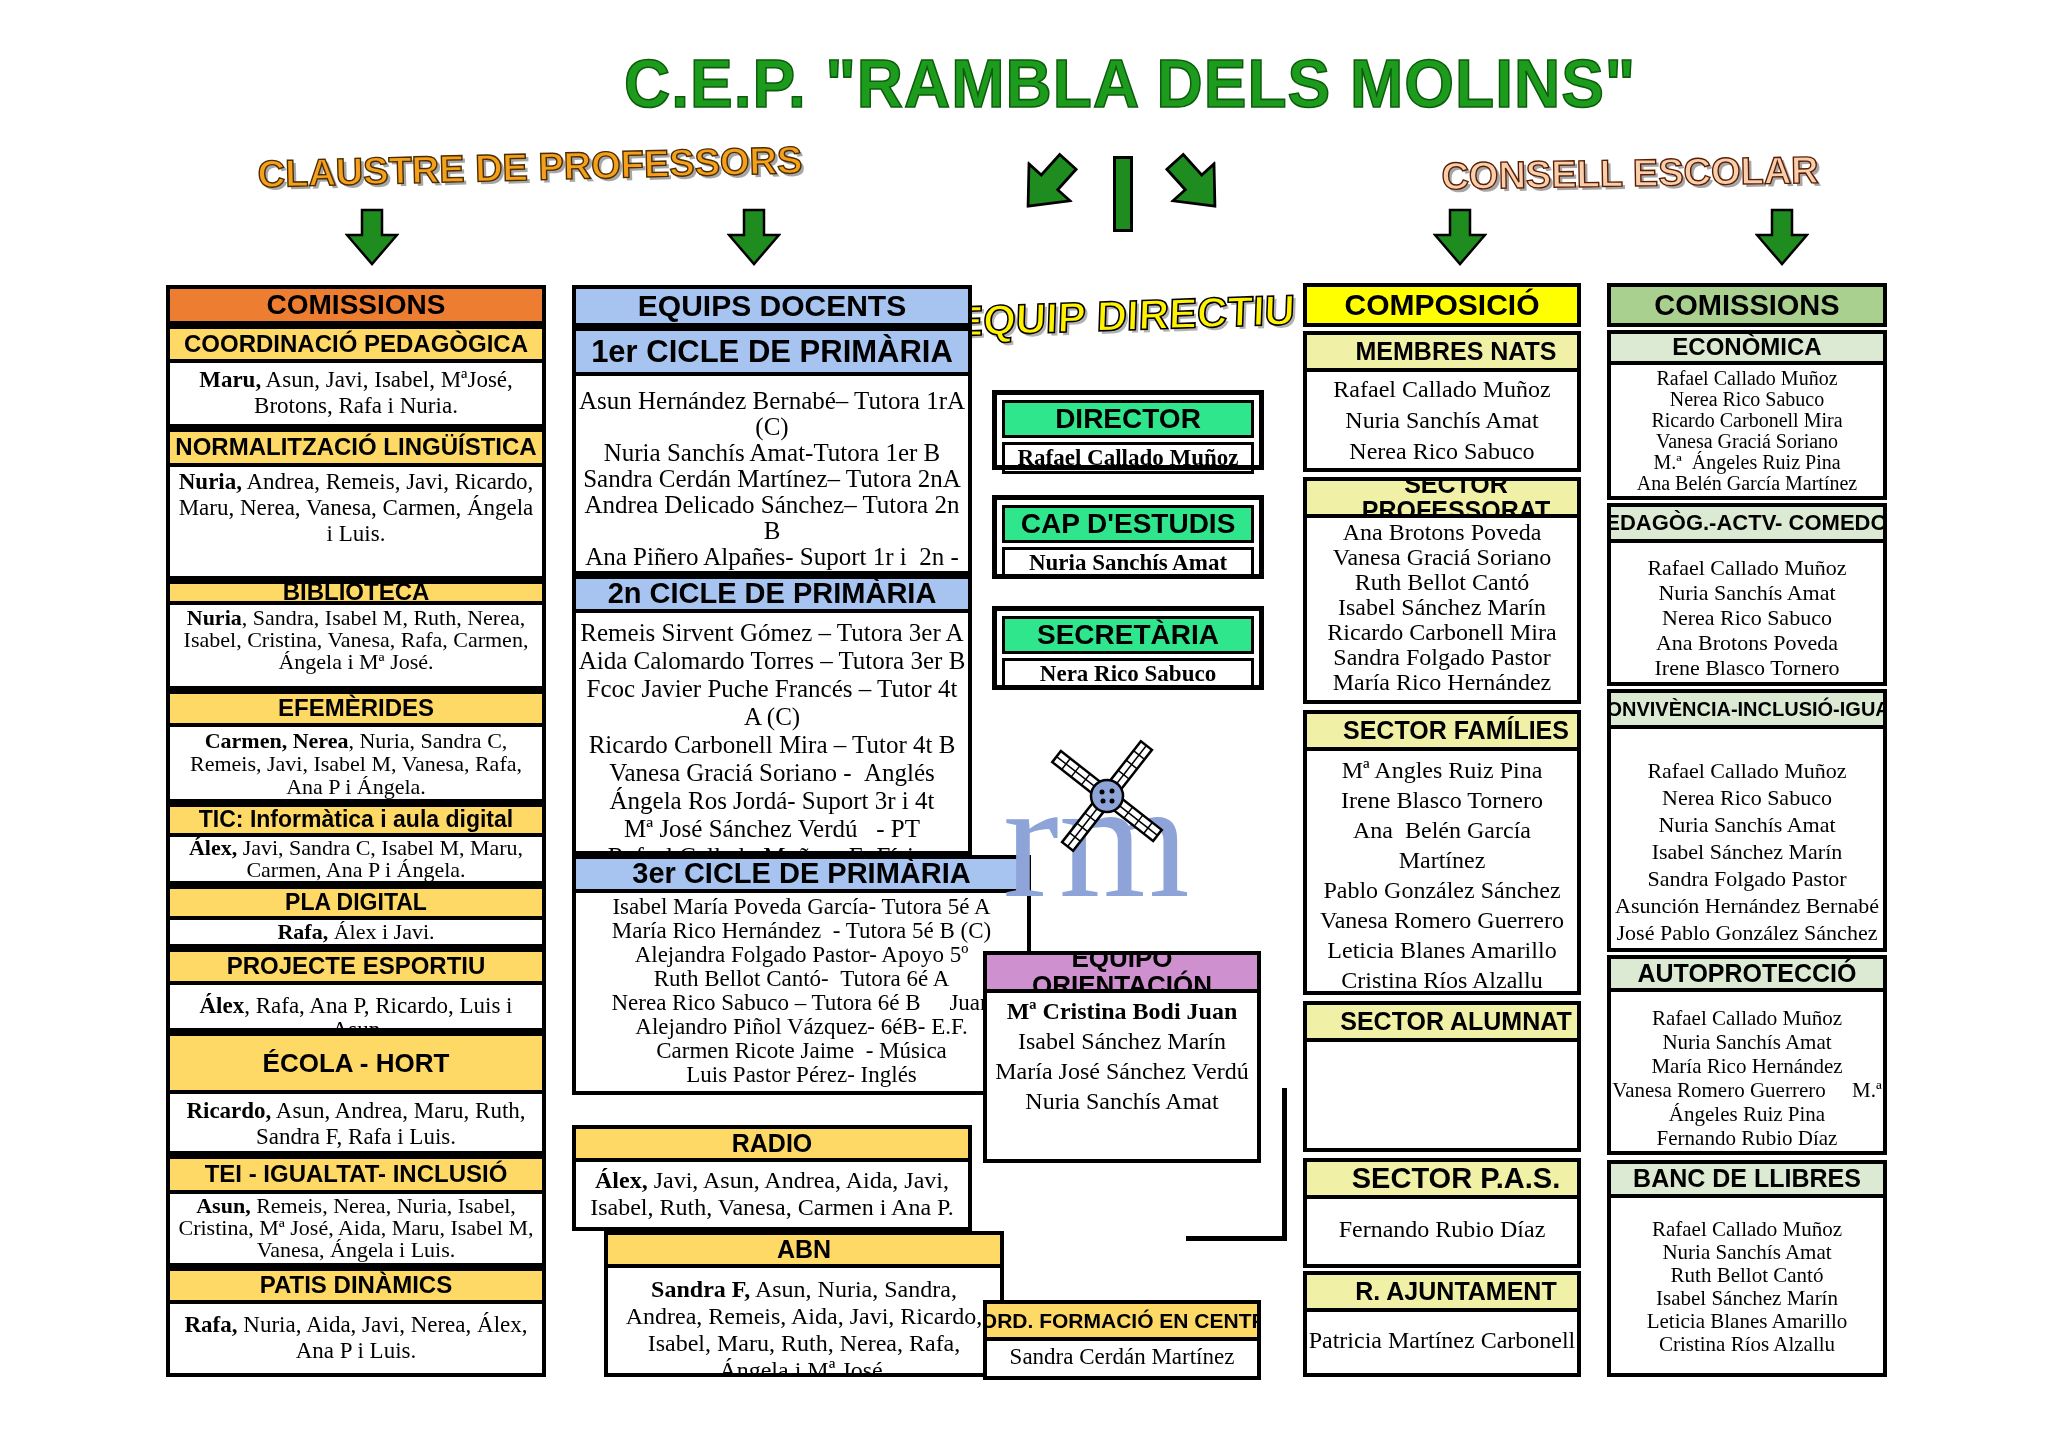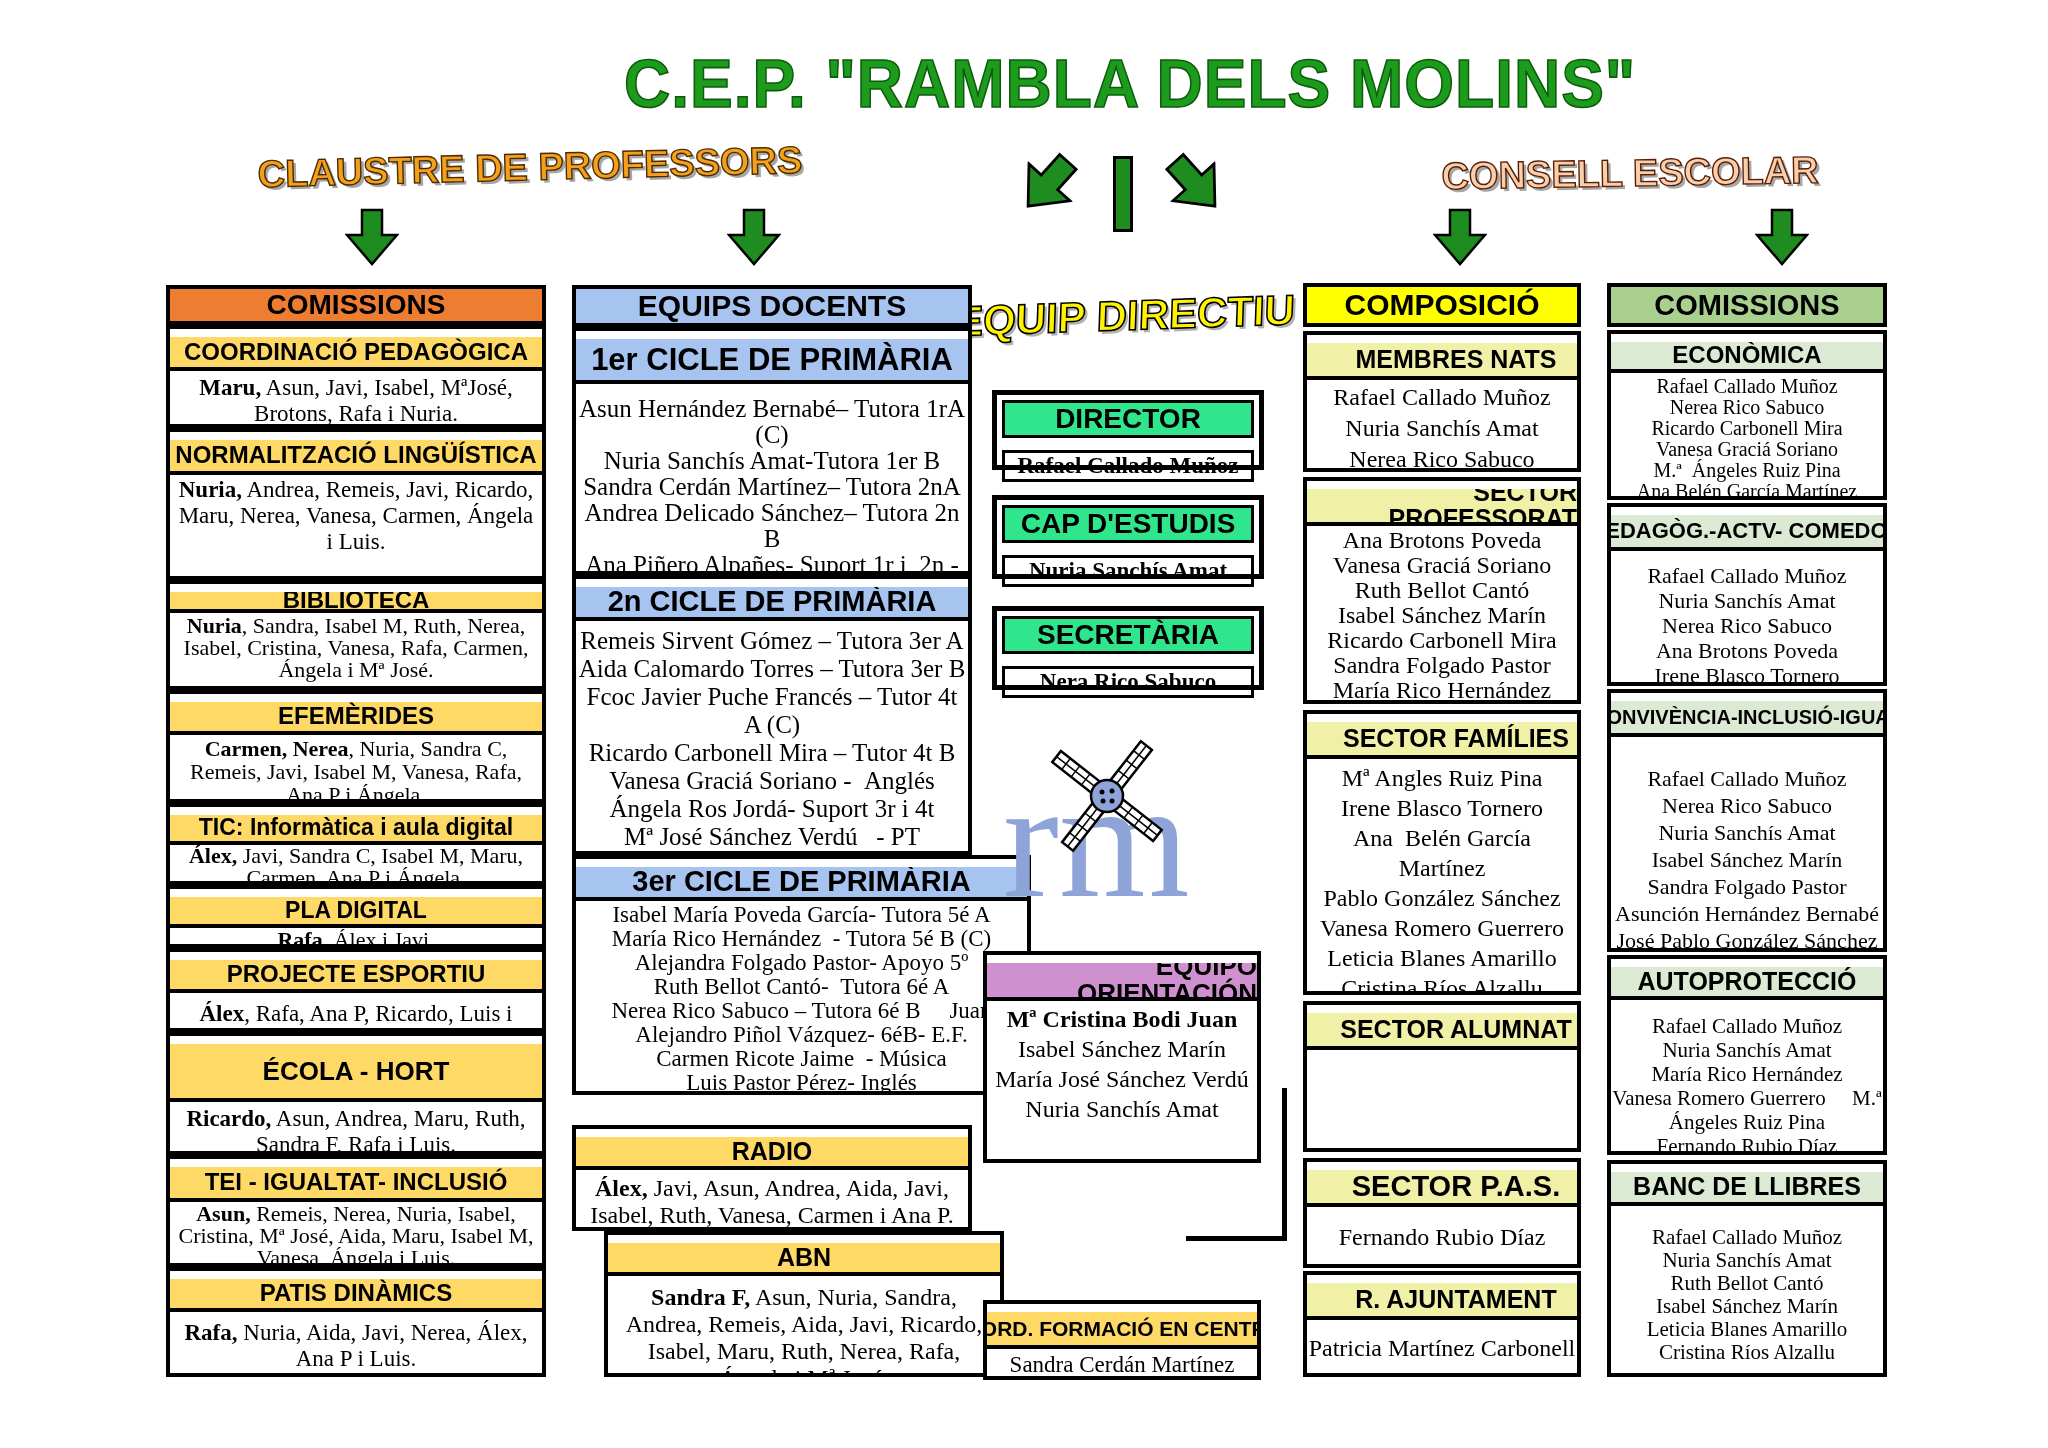--- a/index.html
+++ b/index.html
@@ -12,37 +12,37 @@
     color:var(--title-green); -webkit-text-stroke:1.5px #0c5c0c; transform:scaleY(1.08); }
   #branch-left { left:230px; top:146px; width:600px; font-size:38px; color:var(--claustre-orange);
     -webkit-text-stroke:1.4px #4a2c00; text-shadow:3px 3px 0 rgba(0,0,0,0.35); transform:rotate(-1.5deg); }
   #branch-right { left:1410px; top:152px; width:440px; font-size:38px; color:var(--consell-peach);
     -webkit-text-stroke:1.4px #5a1c00; text-shadow:3px 3px 0 rgba(0,0,0,0.35); transform:rotate(-1deg); }
   #equip-directiu-label { left:950px; top:292px; width:350px; font-size:42px; color:var(--directiu-yellow);
     -webkit-text-stroke:1.6px #000; text-shadow:3px 3px 0 rgba(0,0,0,0.3); transform:rotate(-2deg) skewX(-4deg); }
 
   .sec { position:absolute; border:4px solid #000; background:#fff; display:flex; flex-direction:column; overflow:hidden; }
   .hd { flex:none; border-bottom:4px solid #000; font-weight:bold; display:flex; align-items:center;
-        justify-content:center; text-align:right; line-height:1.02; overflow:hidden;margin-top:8px; }
+        justify-content:center; text-align:center; line-height:1.02; overflow:hidden; }
   .bd { flex:1; font-family:"Liberation Serif", serif; text-align:center; overflow:hidden; }
   .bd b { font-weight:bold; }
   .hbox { position:absolute; border:4px solid #000; font-weight:bold; display:flex; align-items:center;
           justify-content:center; overflow:hidden; }
 
   .c-orange  { background:var(--header-orange); }
   .c-yellow  { background:var(--header-yellow); }
   .c-blue    { background:var(--header-blue); }
   .c-byellow { background:var(--composicio-yellow); }
   .c-pyellow { background:var(--pale-yellow);padding-left:28px; }
   .c-green   { background:var(--comissions-green); }
   .c-pgreen  { background:var(--pale-green); }
   .c-purple  { background:var(--orientacion-purple); }
 
   .rolebox { position:absolute; border:5px solid #000; background:#fff; padding:5px;
-             display:flex; flex-direction:column; gap:12px; }
+             display:flex; flex-direction:column; gap:4px; }
   .rhd { flex:1.15; border:3px solid #000; background:var(--role-green); font-weight:bold; font-size:28px;
          display:flex; align-items:center; justify-content:center; }
   .rnm { flex:1; border:3px solid #000; font-family:"Liberation Serif", serif; font-weight:bold; font-size:23px;
          display:flex; align-items:center; justify-content:center; }
 
   .arrow { position:absolute; }
   .barline { position:absolute; background:var(--arrow-green); border:3px solid #000; }
   .connector { position:absolute; background:#000; }
 </style>
 </head>

